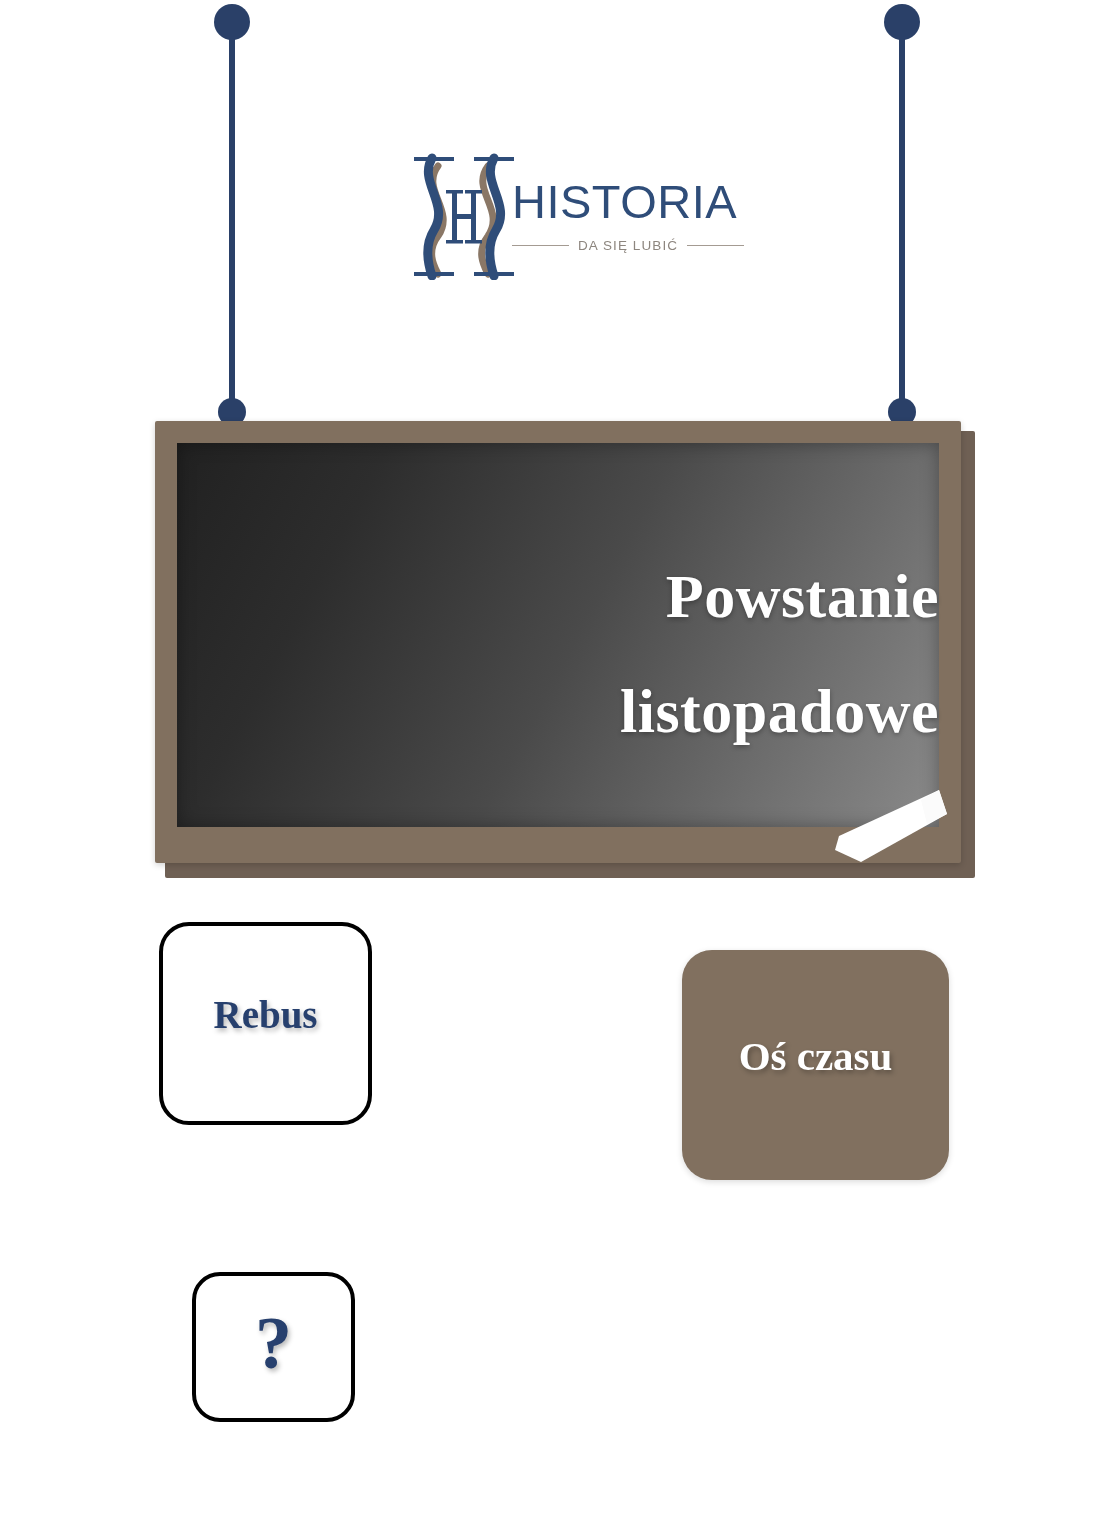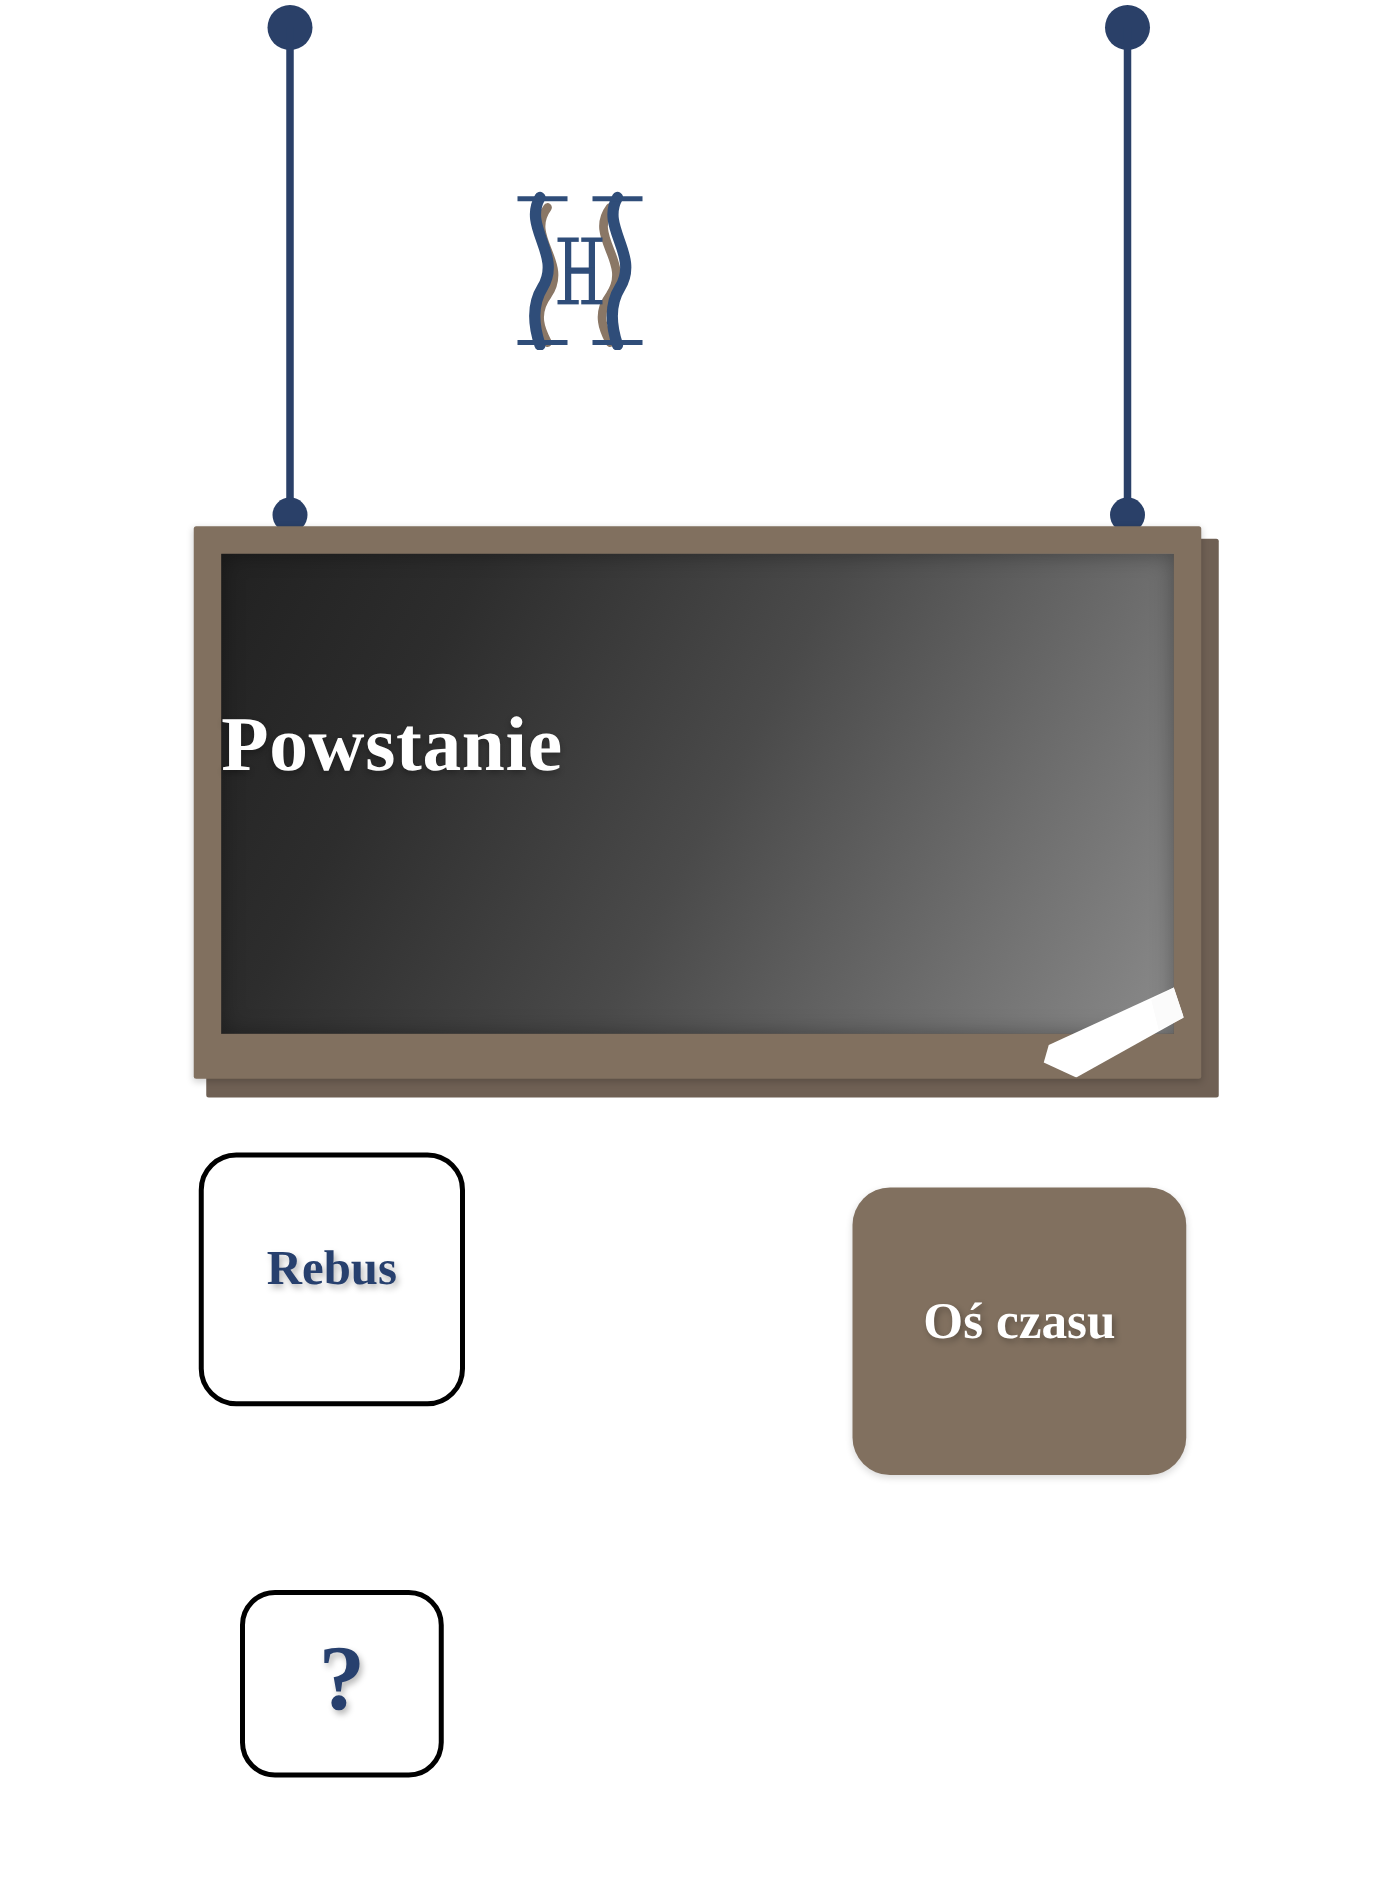--- a/index.html
+++ b/index.html
@@ -145,21 +145,21 @@
     width: 762px;
     height: 384px;
     background: linear-gradient(118deg, #212121 0%, #2d2d2d 22%, #4a4a4a 52%, #6d6d6d 78%, #8a8a8a 100%);
     box-shadow: inset 0 0 18px rgba(0,0,0,0.35);
   }
   .board-title {
     position: absolute;
     left: 0;
     right: 0;
     top: 96px;
-    text-align: left;
+    text-align: right;
     font-family: "Liberation Serif", serif;
     font-weight: 700;
     font-size: 62px;
     line-height: 1.85;
     color: #ffffff;
     letter-spacing: 0.5px;
     text-shadow: 0 2px 5px rgba(0,0,0,0.30);
   }
   .chalk {
     position: absolute;
@@ -281,39 +281,48 @@
         <rect x="44" y="44" width="5" height="50" fill="#2f4d79"></rect>
         <rect x="63" y="44" width="5" height="50" fill="#2f4d79"></rect>
         <rect x="44" y="66" width="24" height="5" fill="#2f4d79"></rect>
         <rect x="38" y="42" width="17" height="3.5" fill="#2f4d79"></rect>
         <rect x="57" y="42" width="17" height="3.5" fill="#2f4d79"></rect>
         <rect x="38" y="92" width="17" height="3.5" fill="#2f4d79"></rect>
         <rect x="57" y="92" width="17" height="3.5" fill="#2f4d79"></rect>
       </svg>
     </div>
 
+    <div class="logo-wordmark">
+      <div class="logo-word">HISTORIA</div>
+      <div class="logo-tagline-row">
+        <span class="logo-rule"></span>
+        <span class="logo-tagline">DA SIĘ LUBIĆ</span>
+        <span class="logo-rule"></span>
+      </div>
+    </div>
   </div>
 
   <div class="pin pin-left">
     <span class="pin-head"></span>
     <span class="pin-rod"></span>
     <span class="pin-foot"></span>
   </div>
   <div class="pin pin-right">
     <span class="pin-head"></span>
     <span class="pin-rod"></span>
     <span class="pin-foot"></span>
   </div>
 
   <div class="board-wrap">
     <div class="board-shadow"></div>
     <div class="board-frame">
       <div class="board-surface">
         <div class="board-title">
           <div>Powstanie</div>
+          <div>listopadowe</div>
         </div>
       </div>
       <div class="chalk">
         <svg viewBox="0 0 116 74" width="116" height="74" aria-hidden="true">
           <polygon points="108,2 116,26 30,74 4,62 8,48" fill="#ffffff"></polygon>
           <polygon points="108,2 116,26 96,36 90,12" fill="#fbfbfb"></polygon>
         </svg>
       </div>
     </div>
   </div>

